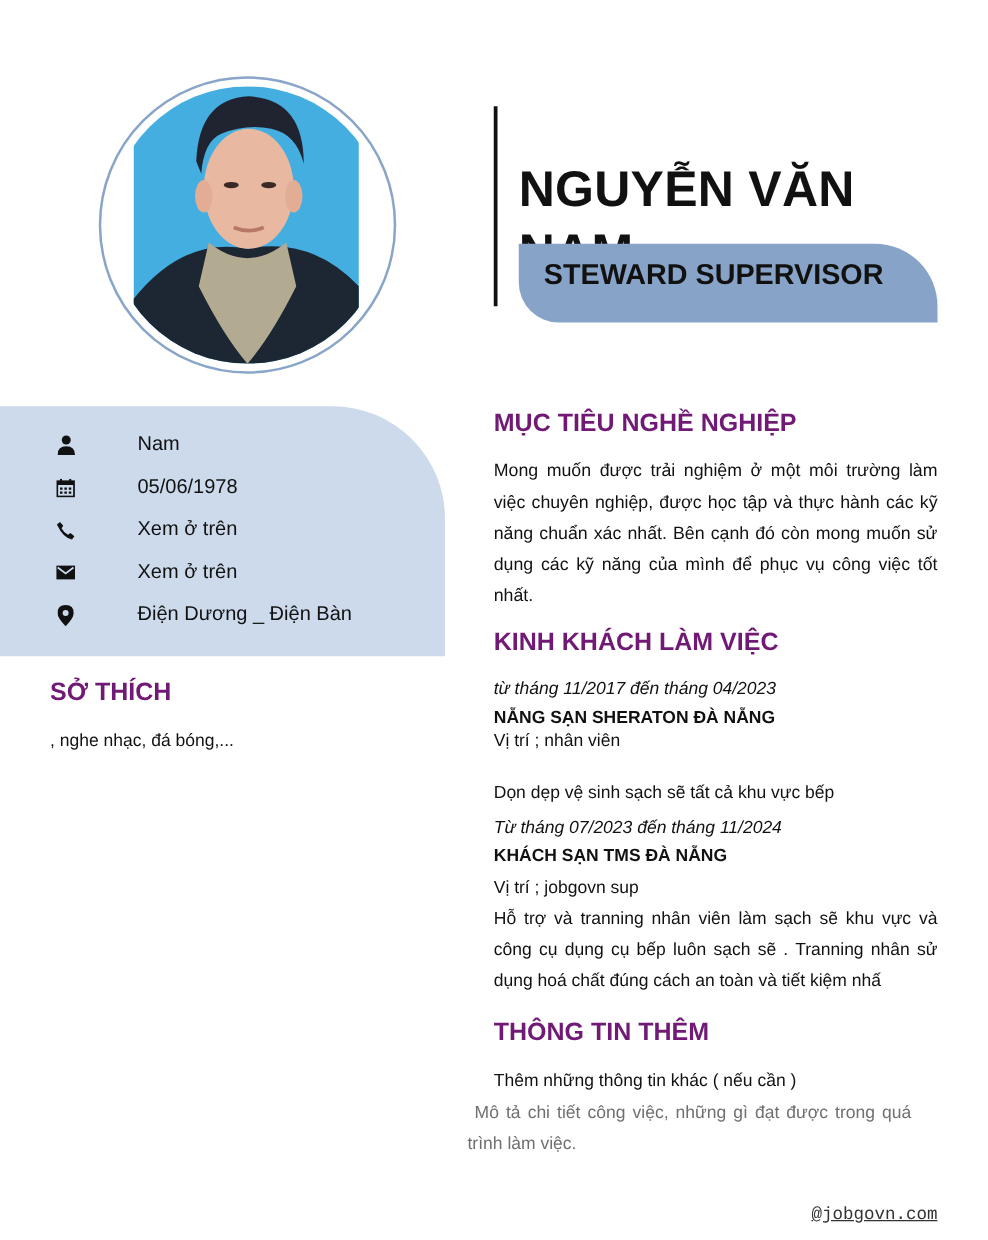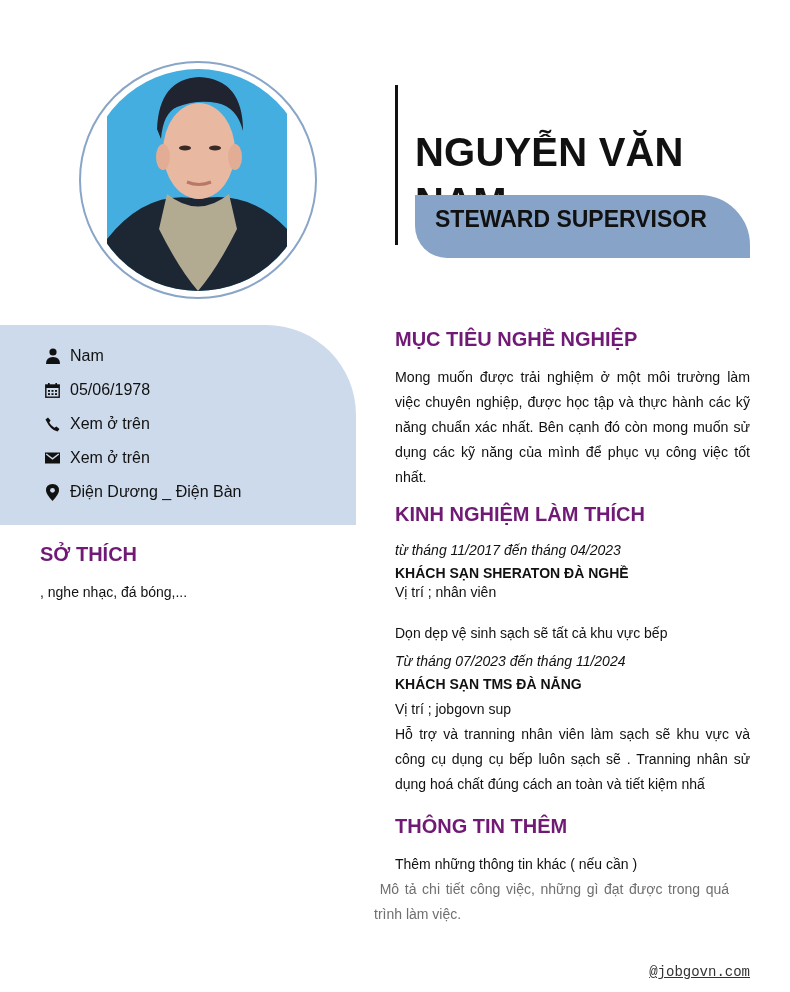--- a/index.html
+++ b/index.html
@@ -29,21 +29,21 @@
     }
     .role-pill span {
       position: absolute; left: 20px; top: 11px; font-size: 23px; font-weight: bold; color: #111;
     }
 
     
     .info-panel {
       position: absolute; left: 0; top: 325px; width: 356px; height: 200px;
       background: #ccdaeb; border-top-right-radius: 90px;
     }
-    .info-row { position: absolute; left: 44px; height: 22px; display: flex; align-items: center; }
+    .info-row { position: absolute; left: 44px; height: 22px; display: flex; align-items: center; gap: 40px; }
     .info-row .ico { width: 17px; height: 17px; display: inline-flex; align-items: center; justify-content: center; margin-right: 9px; }
     .info-row .txt { font-size: 16px; color: #111; }
 
     
     .h2 { position: absolute; font-size: 20px; font-weight: bold; color: #701a75; }
     .p { position: absolute; font-size: 14.5px; color: #111; line-height: 25px; }
     .justify { text-align: justify; text-align-last: left; }
     .italic { font-style: italic; }
     .bold { font-weight: bold; }
     .grey { color: #6f6f6f; }
@@ -143,25 +143,25 @@
   </span>
   <span class="txt">Điện Dương _ Điện Bàn</span>
 </div>
 
 <div class="h2" style="left:40px; top:543px;">SỞ THÍCH</div>
 <div class="p" style="left:40px; top:580px; font-size:14px;">, nghe nhạc, đá bóng,...</div>
 
 <div class="h2" style="left:395px; top:328px;">MỤC TIÊU NGHỀ NGHIỆP</div>
 <div class="p justify" style="left:395px; top:365px; width:355px; font-size:14.2px;">Mong muốn được trải nghiệm ở một môi trường làm việc chuyên nghiệp, được học tập và thực hành các kỹ năng chuẩn xác nhất. Bên cạnh đó còn mong muốn sử dụng các kỹ năng của mình để phục vụ công việc tốt nhất.</div>
 
-<div class="h2" style="left:395px; top:503px;">KINH NGHIỆM LÀM THÍCH</div>
+<div class="h2" style="left:395px; top:503px;">KINH KHÁCH LÀM VIỆC</div>
 
 <div>
   <div class="p italic" style="left:395px; top:538px; font-size:14px;">từ tháng 11/2017 đến tháng 04/2023</div>
-  <div class="p bold" style="left:395px; top:561px; font-size:14px;">KHÁCH SẠN SHERATON ĐÀ NGHỀ</div>
+  <div class="p bold" style="left:395px; top:561px; font-size:14px;">NẴNG SẠN SHERATON ĐÀ NẴNG</div>
   <div class="p" style="left:395px; top:580px; font-size:14px;">Vị trí ; nhân viên</div>
   <div class="p" style="left:395px; top:621px; font-size:14px;">Dọn dẹp vệ sinh sạch sẽ tất cả khu vực bếp</div>
 </div>
 
 <div>
   <div class="p italic" style="left:395px; top:649px; font-size:14px;">Từ tháng 07/2023 đến tháng 11/2024</div>
   <div class="p bold" style="left:395px; top:672px; font-size:14px;">KHÁCH SẠN TMS ĐÀ NẴNG</div>
   <div class="p" style="left:395px; top:697px; font-size:14px;">Vị trí ; jobgovn sup</div>
   <div class="p justify" style="left:395px; top:722px; width:355px; font-size:14px;">Hỗ trợ và tranning nhân viên làm sạch sẽ khu vực và công cụ dụng cụ bếp luôn sạch sẽ . Tranning nhân sử dụng hoá chất đúng cách an toàn và tiết kiệm nhấ</div>
 </div>

